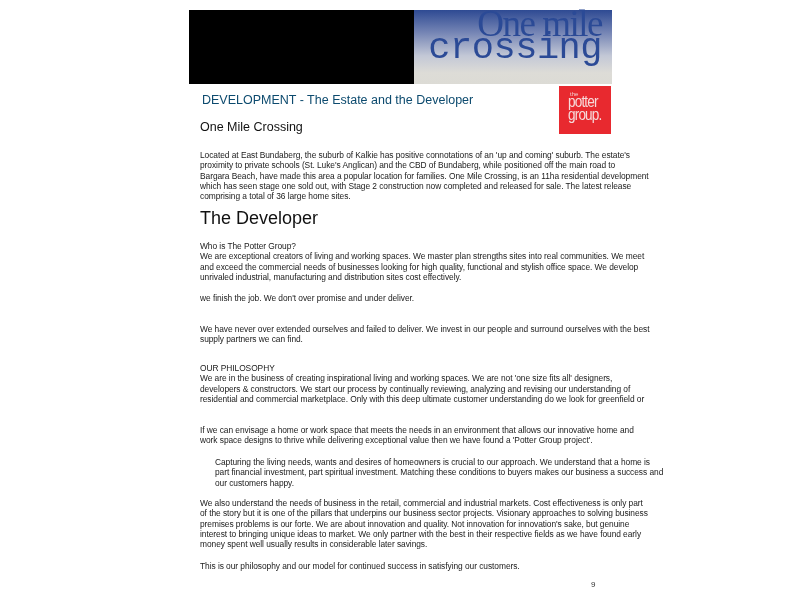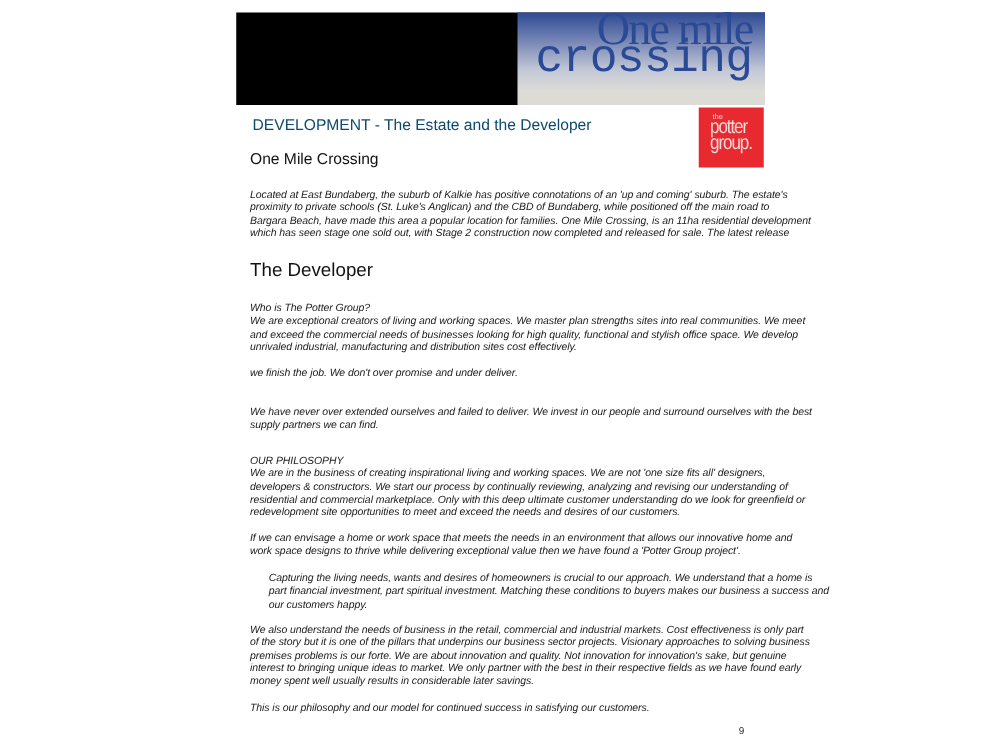--- a/index.html
+++ b/index.html
@@ -112,37 +112,36 @@
     .h2 {
       position: absolute;
       left: 200px;
       font-size: 12.5px;
       color: #111;
       white-space: nowrap;
     }
     .h1 {
       position: absolute;
       left: 200px;
-      font-size: 15px;
+      font-size: 18px;
       color: #111;
       white-space: nowrap;
     }
     .para {
       position: absolute;
       left: 200px;
       width: 420px;
       font-size: 8.4px;
       line-height: 10.35px;
       color: #1a1a1a;
       letter-spacing: -0.05px;
     }
     .para .line {
       display: block;
       white-space: nowrap;
-      font-style: italic;
     }
     .page-number {
       position: absolute;
       left: 591px;
       top: 580px;
       font-size: 8px;
       color: #333;
     }
   </style>
 </head>
@@ -167,20 +166,21 @@
     <span class="group">group.</span>
   </div>
 
   <div class="h2" style="top:120px;">One Mile Crossing</div>
 
   <div class="para" style="top:150px;">
     <span class="line">Located at East Bundaberg, the suburb of Kalkie has positive connotations of an 'up and coming' suburb. The estate's</span>
     <span class="line">proximity to private schools (St. Luke's Anglican) and the CBD of Bundaberg, while positioned off the main road to</span>
     <span class="line">Bargara Beach, have made this area a popular location for families. One Mile Crossing, is an 11ha residential development</span>
     <span class="line">which has seen stage one sold out, with Stage 2 construction now completed and released for sale.  The latest release</span>
+    <span class="line">comprising a total of 36 large home sites.</span>
   </div>
 
   <div class="h1" style="top:208px;">The Developer</div>
 
   <div class="para" style="top:241px;">
     <span class="line">Who is The Potter Group?</span>
     <span class="line">We are exceptional creators of living and working spaces. We master plan strengths sites into real communities. We meet</span>
     <span class="line">and exceed the commercial needs of businesses looking for high quality, functional and stylish office space. We develop</span>
     <span class="line">unrivaled industrial, manufacturing and distribution sites cost effectively.</span>
   </div>
@@ -192,21 +192,20 @@
   <div class="para" style="top:324px;">
     <span class="line">We have never over extended ourselves and failed to deliver. We invest in our people and surround ourselves with the best</span>
     <span class="line">supply partners we can find.</span>
   </div>
 
   <div class="para" style="top:363px;">
     <span class="line">OUR PHILOSOPHY</span>
     <span class="line">We are in the business of creating inspirational living and working spaces. We are not 'one size fits all' designers,</span>
     <span class="line">developers &amp; constructors.  We start our process by continually reviewing, analyzing and revising our understanding of</span>
     <span class="line">residential and commercial marketplace. Only with this deep ultimate customer understanding do we look for greenfield or</span>
-    <span class="line">redevelopment site opportunities to meet and exceed the needs and desires of our customers.</span>
   </div>
 
   <div class="para" style="top:425px;">
     <span class="line">If we can envisage a home or work space that meets the needs in an environment that allows our innovative home and</span>
     <span class="line">work space designs to thrive while delivering exceptional value then we have found a 'Potter Group project'.</span>
   </div>
 
   <div class="para" style="top:457px;margin-left:15px;">
     <span class="line">Capturing the living needs, wants and desires of homeowners is crucial to our approach. We understand that a home is</span>
     <span class="line">part financial investment, part spiritual investment. Matching these conditions to buyers makes our business a success and</span>

